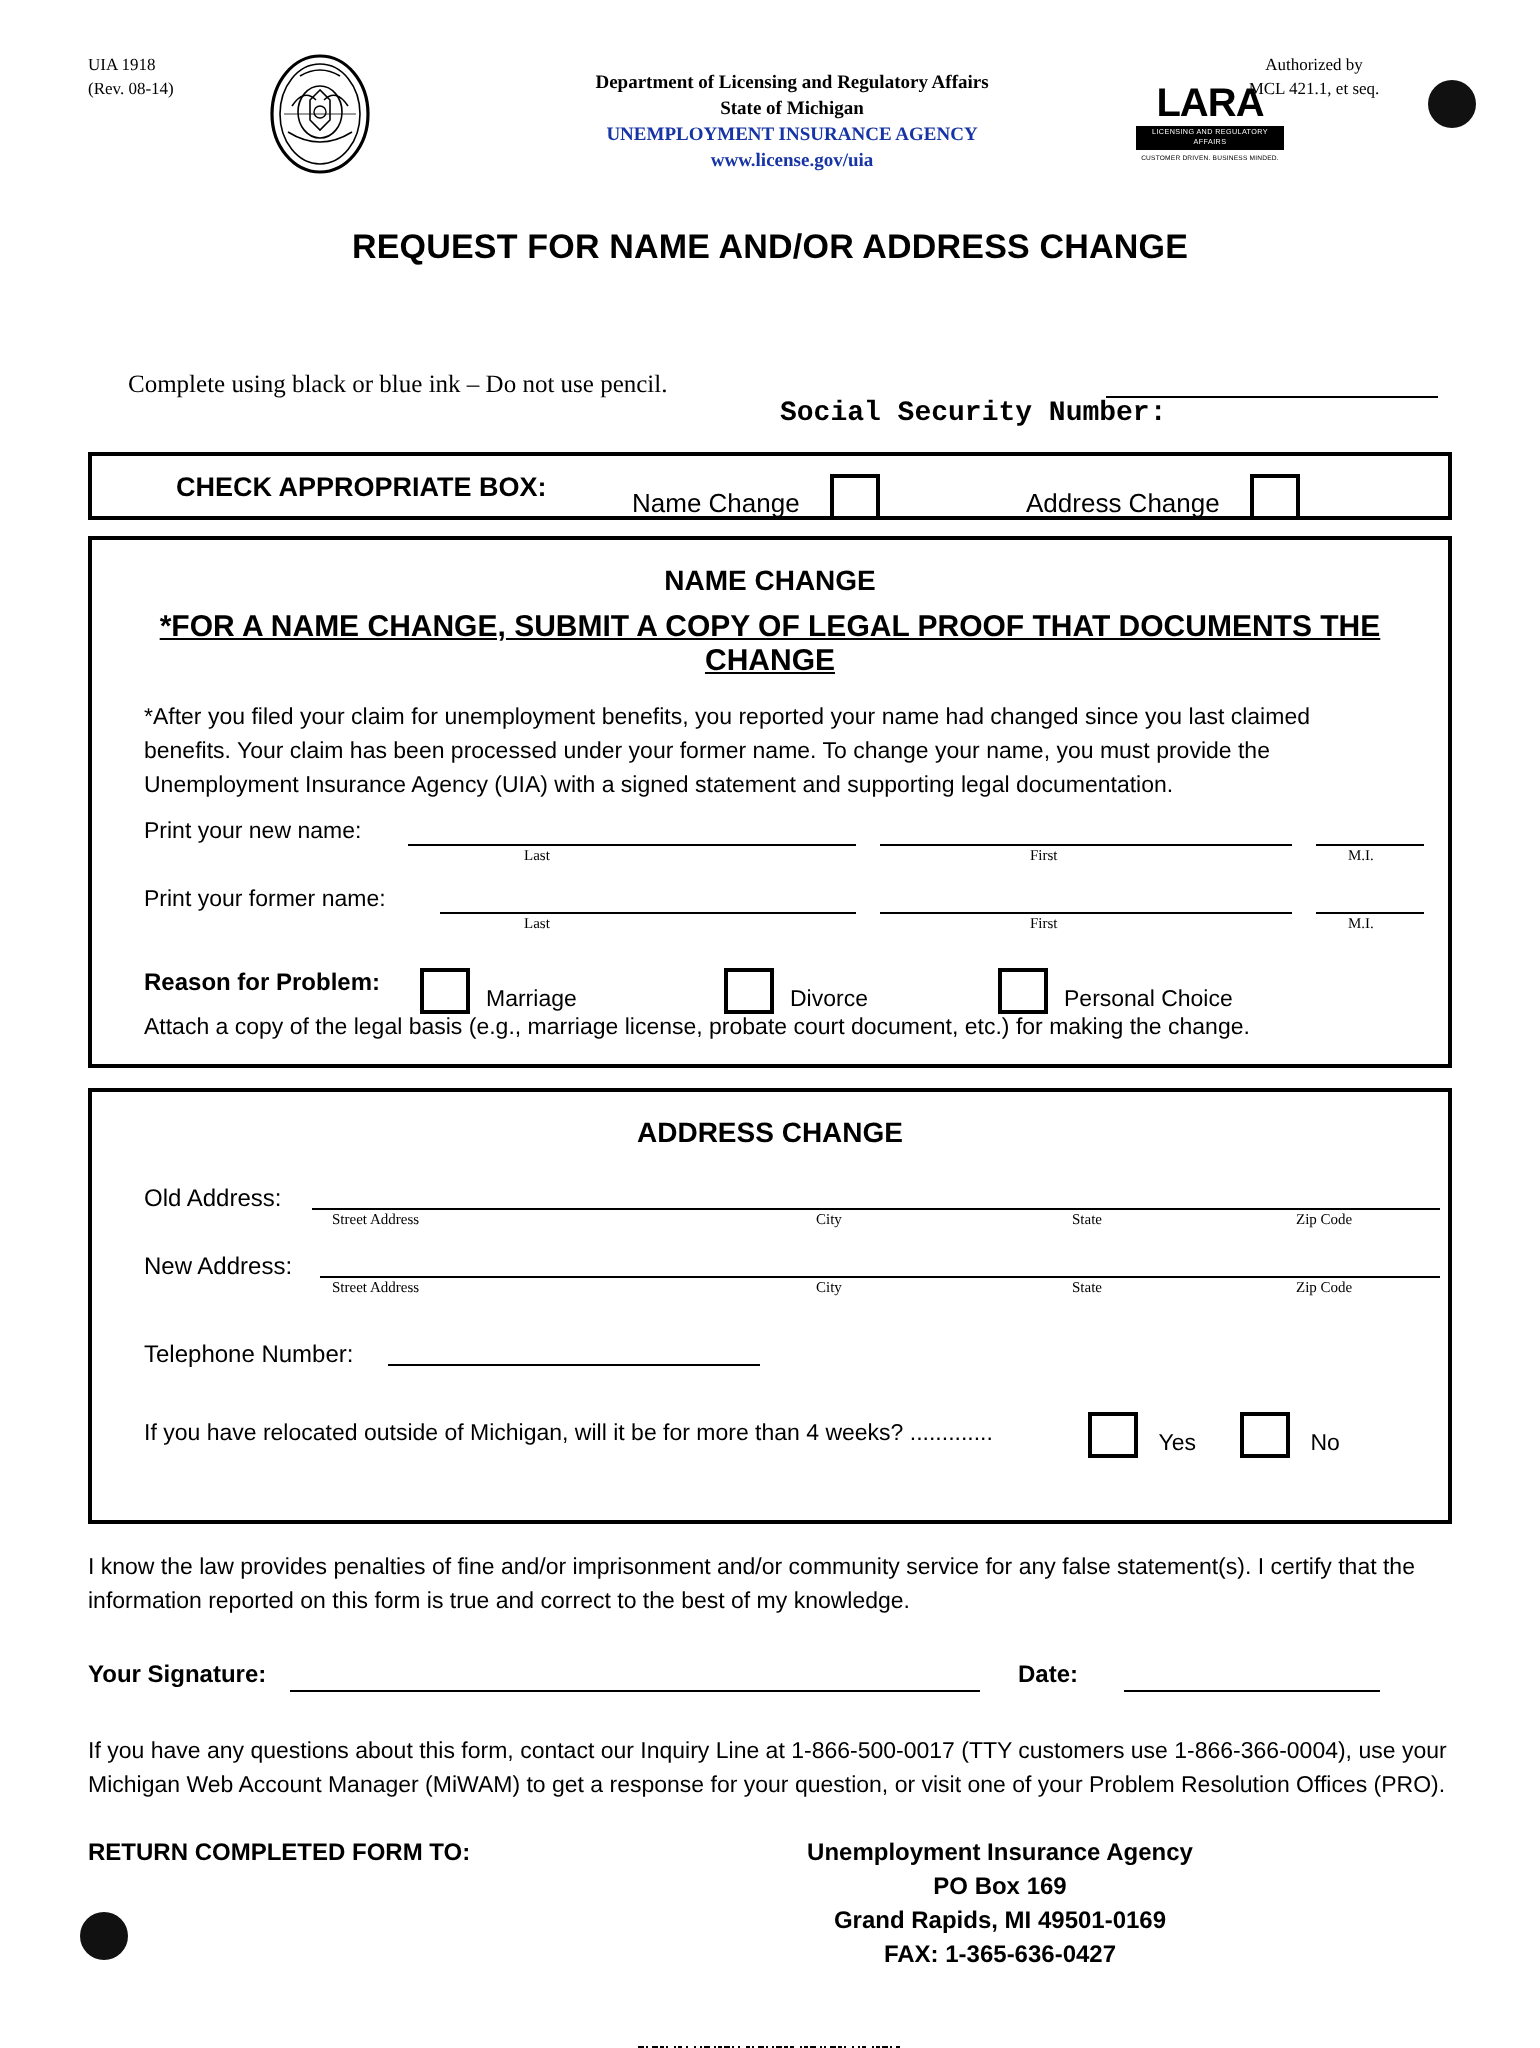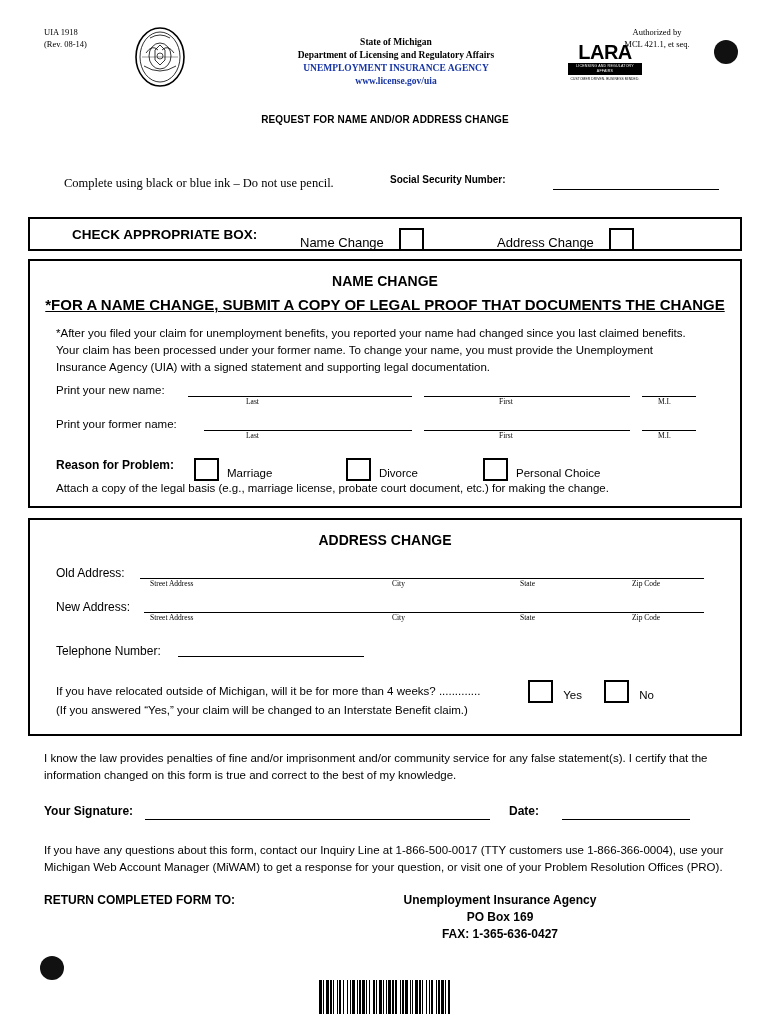--- a/index.html
+++ b/index.html
@@ -111,21 +111,21 @@
     top: 956px;
     width: 24px;
     height: 24px;
     border-radius: 50%;
     background: #111;
   }
 
   
   .main-title {
     text-align: center;
-    font-size: 10px;
+    font-size: 17px;
     font-weight: bold;
     margin-top: 22px;
     letter-spacing: 0.1px;
   }
 
   
   .inst-row {
     position: relative;
     margin-top: 48px;
     height: 26px;
@@ -133,37 +133,37 @@
   .inst-left {
     position: absolute;
     left: 64px;
     top: 3px;
     font-family: "Liberation Serif", serif;
     font-size: 12.5px;
   }
   .ssn-label {
     position: absolute;
     left: 390px;
-    top: 1px;
-    font-family: Liberation Sans, sans-serif;
-    font-size: 10px;
+    top: 17px;
+    font-family: Liberation Mono, monospace;
+    font-size: 14px;
     font-weight: bold;
   }
   .ssn-line {
     position: absolute;
     left: 553px;
     top: 16px;
     width: 166px;
     border-bottom: 1px solid #000;
   }
 
   
   .box {
     border: 2px solid #000;
-    margin: 0 28px;
+    margin: 0 44px;
     box-sizing: border-box;
   }
   .check-box-row {
     margin-top: 18px;
     height: 34px;
     position: relative;
   }
   .cab-label {
     position: absolute;
     left: 42px;
@@ -384,22 +384,22 @@
         <path d="M14 27 q6 -9 12 -3" fill="none" stroke="#000" stroke-width="0.8"></path>
         <path d="M42 27 q-6 -9 -12 -3" fill="none" stroke="#000" stroke-width="0.8"></path>
         <path d="M12 40 q16 10 32 0" fill="none" stroke="#000" stroke-width="0.8"></path>
         <path d="M18 12 q10 -6 20 0" fill="none" stroke="#000" stroke-width="0.8"></path>
         <circle cx="28" cy="30" r="3" fill="none" stroke="#000" stroke-width="0.7"></circle>
         <path d="M10 31 h36" stroke="#000" stroke-width="0.4"></path>
       </svg>
     </div>
 
     <div class="agency">
+      <div>Department of Licensing and Regulatory Affairs</div>
       <div>State of Michigan</div>
-      <div>Department of Licensing and Regulatory Affairs</div>
       <div class="blue">UNEMPLOYMENT INSURANCE AGENCY</div>
       <div class="web">www.license.gov/uia</div>
     </div>
 
     <div class="authorized">
       <div>Authorized by</div>
       <div>MCL 421.1, et seq.</div>
     </div>
 
     <div class="lara-logo">
@@ -501,40 +501,40 @@
     <div class="q-row">
       <div class="q-text">If you have relocated outside of Michigan, will it be for more than 4 weeks? .............</div>
       <div class="q-yes">
         <span class="chk-sm"></span>
         <span style="margin-left:7px;">Yes</span>
       </div>
       <div class="q-no">
         <span class="chk-sm"></span>
         <span style="margin-left:7px;">No</span>
       </div>
-      <div class="q-sub">(If you answered “Yes,” your claim will be changed to an Interstate Benefit claim.)</div>
-    </div>
-  </div>
-
-  <div class="certify">I know the law provides penalties of fine and/or imprisonment and/or community service for any false statement(s).  I certify that the information changed on this form is true and correct to the best of my knowledge.</div>
+    </div>
+  </div>
+
+  <div class="certify">I know the law provides penalties of fine and/or imprisonment and/or community service for any false statement(s).  I certify that the information reported on this form is true and correct to the best of my knowledge.</div>
 
   <div class="sig-row">
     <span class="sig-label">Your Signature:</span>
     <span class="sig-rule"></span>
     <span class="date-label">Date:</span>
     <span class="date-rule"></span>
   </div>
 
   <div class="inquiry">If you have any questions about this form, contact our Inquiry Line at 1-866-500-0017 (TTY customers use 1-866-366-0004), use your Michigan Web Account Manager (MiWAM) to get a response for your question, or visit one of your Problem Resolution Offices (PRO).</div>
 
   <div class="return-row">
     <span class="return-label">RETURN COMPLETED FORM TO:</span>
     <div class="return-addr">
       <div>Unemployment Insurance Agency</div>
       <div>PO Box 169</div>
+      <div>Grand Rapids, MI 49501-0169</div>
       <div>FAX: 1-365-636-0427</div>
     </div>
   </div>
 
   <div class="barcode-wrap">
     <div class="barcode" id="barcode"><i style="width:3px"></i><i style="width:1px;background:transparent"></i><i style="width:1px"></i><i style="width:2px;background:transparent"></i><i style="width:3px"></i><i style="width:1px;background:transparent"></i><i style="width:2px"></i><i style="width:1px;background:transparent"></i><i style="width:1px"></i><i style="width:3px;background:transparent"></i><i style="width:1px"></i><i style="width:1px;background:transparent"></i><i style="width:2px"></i><i style="width:2px;background:transparent"></i><i style="width:1px"></i><i style="width:3px;background:transparent"></i><i style="width:1px"></i><i style="width:2px;background:transparent"></i><i style="width:1px"></i><i style="width:1px;background:transparent"></i><i style="width:3px"></i><i style="width:2px;background:transparent"></i><i style="width:1px"></i><i style="width:1px;background:transparent"></i><i style="width:2px"></i><i style="width:1px;background:transparent"></i><i style="width:3px"></i><i style="width:1px;background:transparent"></i><i style="width:1px"></i><i style="width:2px;background:transparent"></i><i style="width:1px"></i><i style="width:3px;background:transparent"></i><i style="width:2px"></i><i style="width:1px;background:transparent"></i><i style="width:1px"></i><i style="width:2px;background:transparent"></i><i style="width:3px"></i><i style="width:1px;background:transparent"></i><i style="width:1px"></i><i style="width:2px;background:transparent"></i><i style="width:1px"></i><i style="width:1px;background:transparent"></i><i style="width:3px"></i><i style="width:1px;background:transparent"></i><i style="width:2px"></i><i style="width:1px;background:transparent"></i><i style="width:2px"></i><i style="width:3px;background:transparent"></i><i style="width:1px"></i><i style="width:1px;background:transparent"></i><i style="width:2px"></i><i style="width:1px;background:transparent"></i><i style="width:3px"></i><i style="width:2px;background:transparent"></i><i style="width:1px"></i><i style="width:1px;background:transparent"></i><i style="width:1px"></i><i style="width:2px;background:transparent"></i><i style="width:3px"></i><i style="width:1px;background:transparent"></i><i style="width:2px"></i><i style="width:1px;background:transparent"></i><i style="width:1px"></i><i style="width:3px;background:transparent"></i><i style="width:1px"></i><i style="width:2px;background:transparent"></i><i style="width:1px"></i><i style="width:1px;background:transparent"></i><i style="width:2px"></i><i style="width:3px;background:transparent"></i><i style="width:1px"></i><i style="width:1px;background:transparent"></i><i style="width:2px"></i><i style="width:1px;background:transparent"></i><i style="width:3px"></i><i style="width:1px;background:transparent"></i><i style="width:1px"></i><i style="width:2px;background:transparent"></i><i style="width:2px"></i><i style="width:1px;background:transparent"></i></div>
     
   </div>
 
   <div class="dot-bottom"></div>

